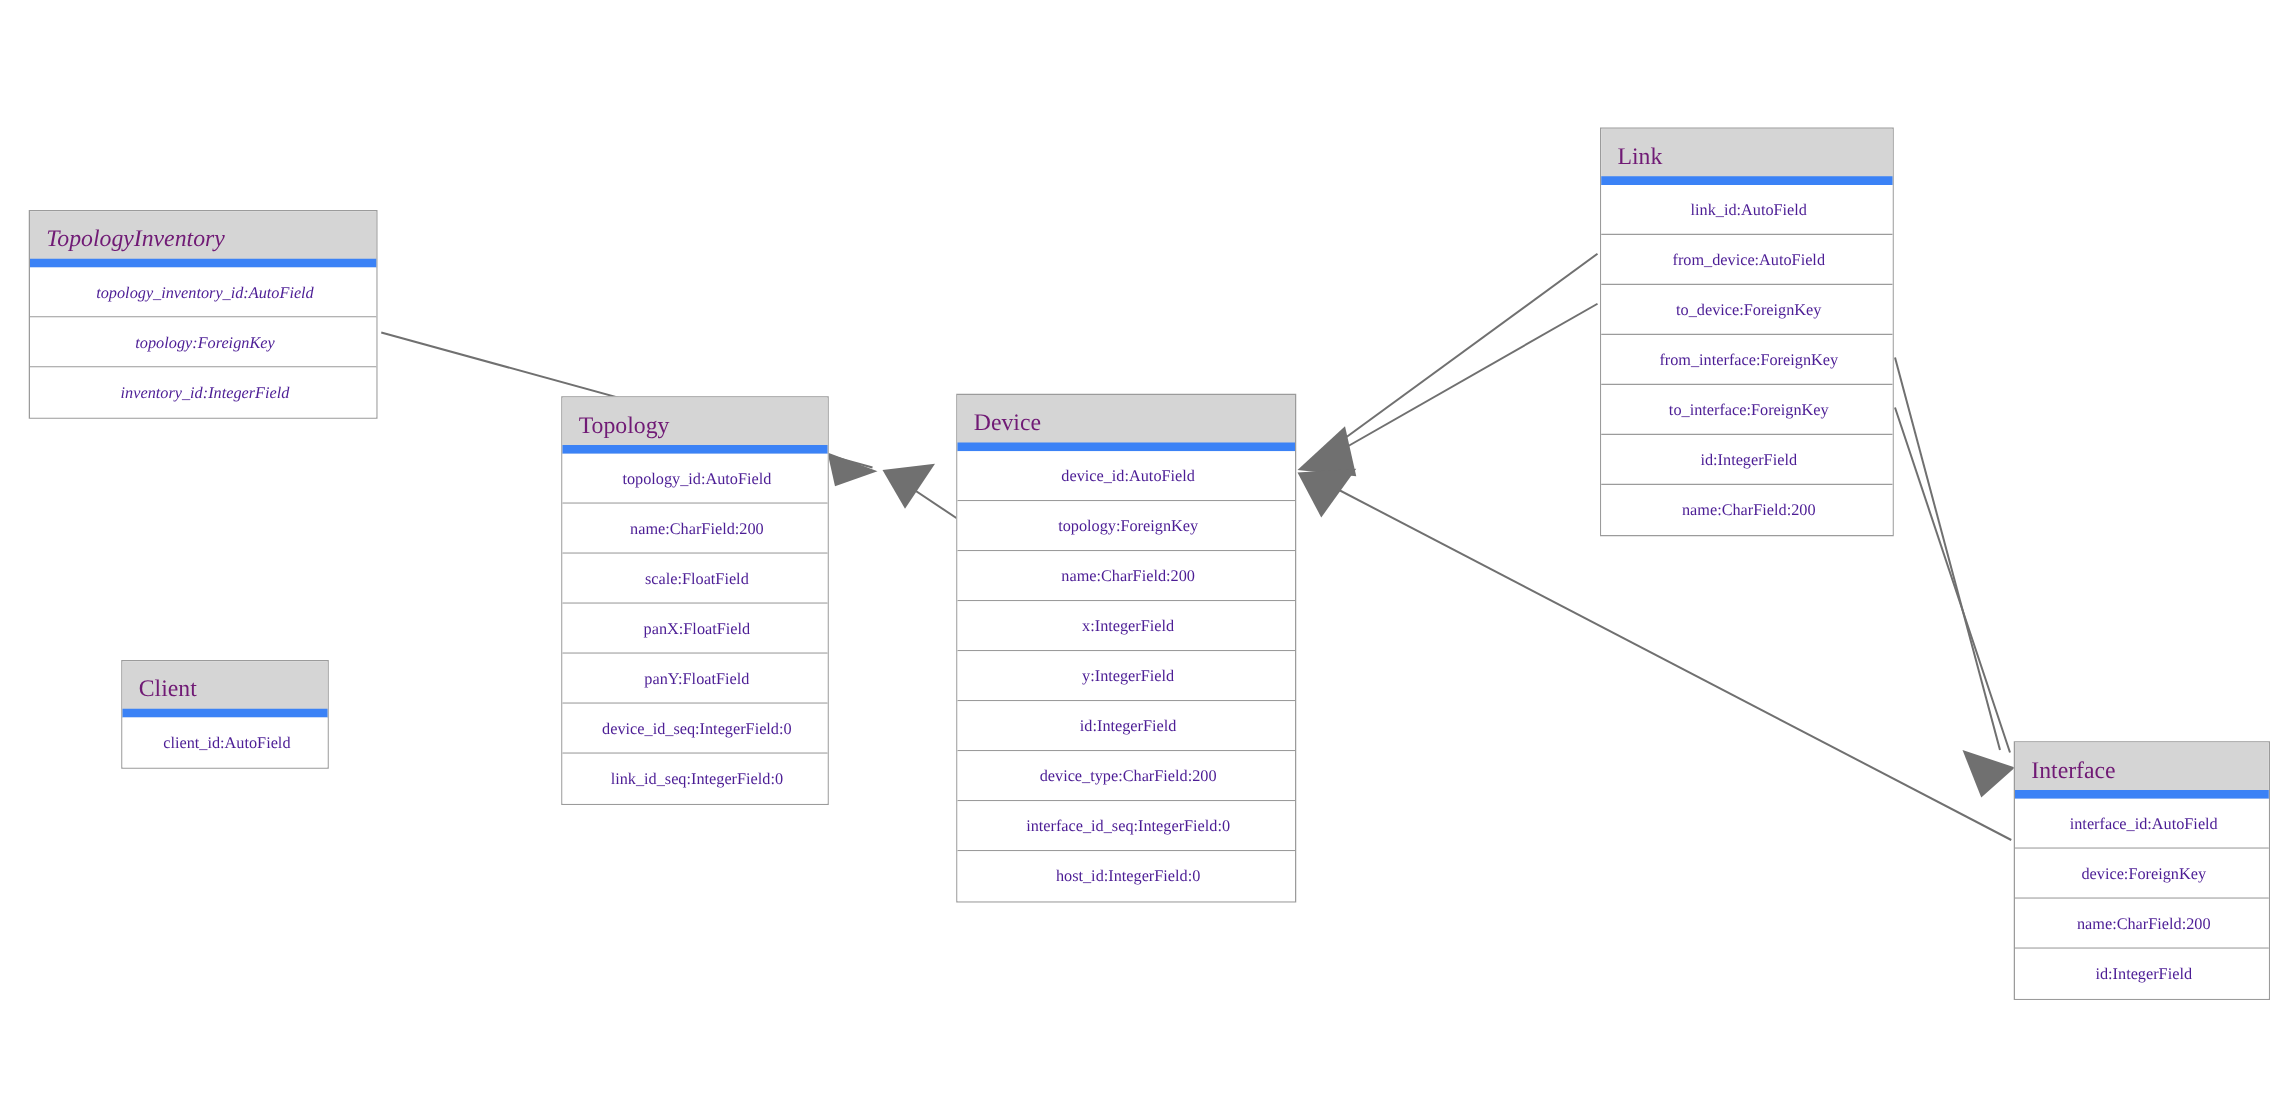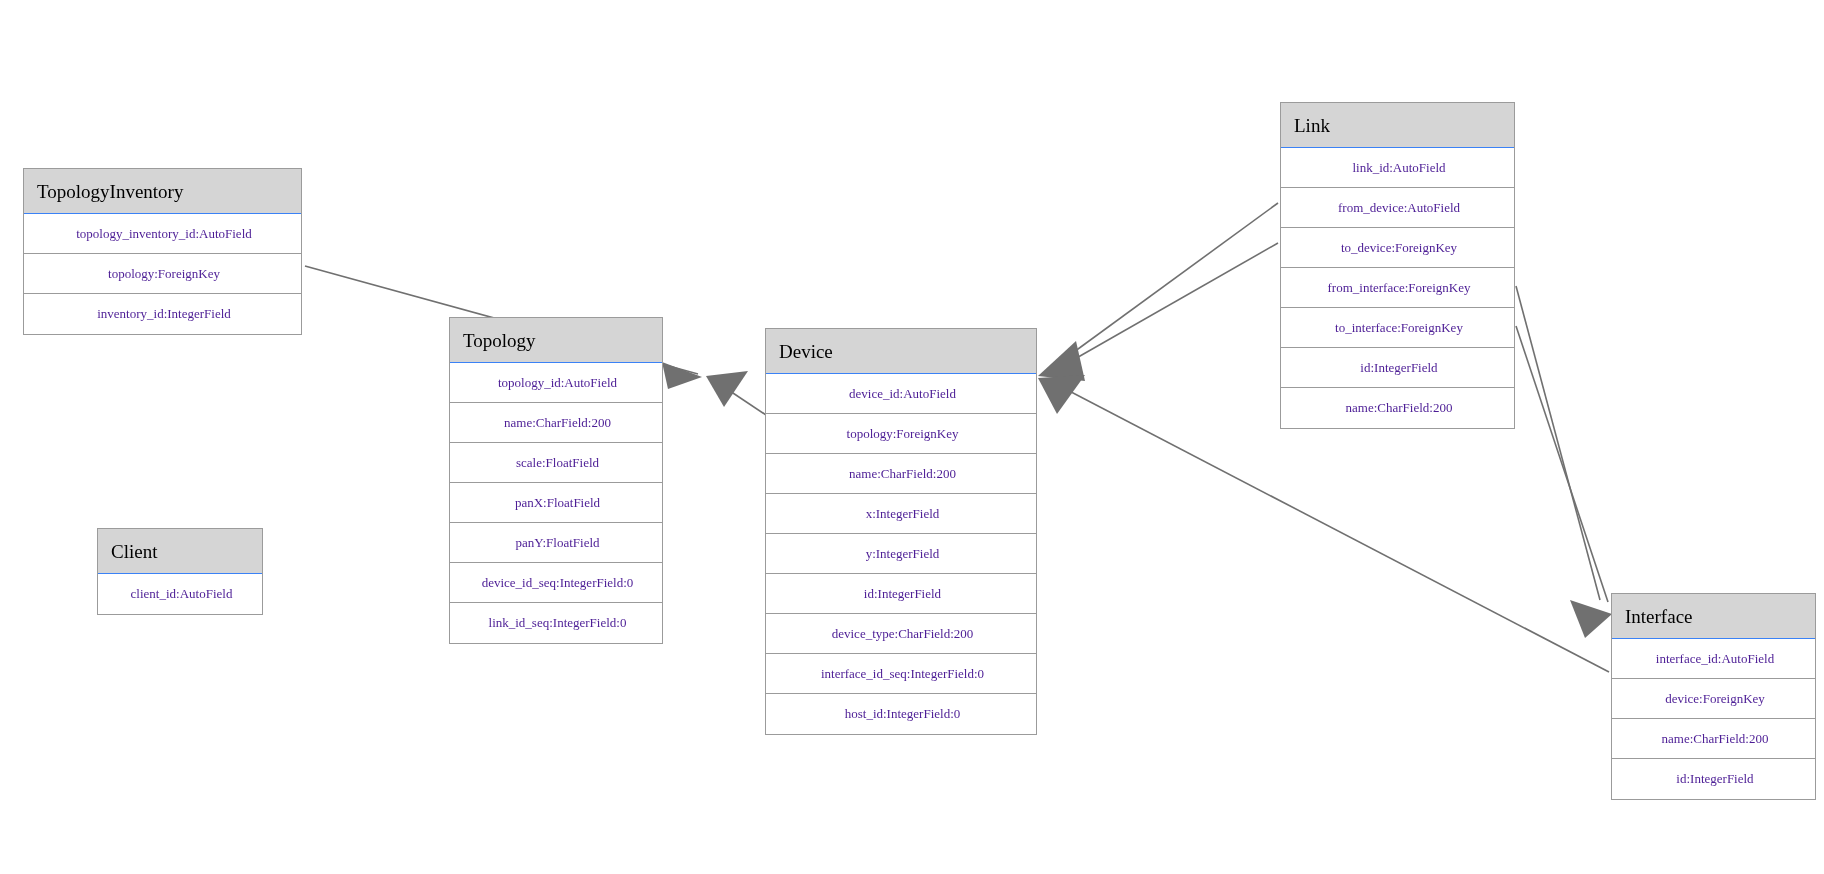--- a/index.html
+++ b/index.html
@@ -16,22 +16,22 @@
   .entity{
     position:absolute;
     box-sizing:border-box;
     border:1px solid #9b9b9b;
     background:#ffffff;
     z-index:2;
   }
   .entity .ent-header{
     box-sizing:border-box;
     background:#d5d5d5;
-    border-bottom:1px solid #3b82f6;
-    color:#000000;
+    border-bottom:7px solid #3b82f6;
+    color:#701a75;
     font-size:19px;
     line-height:45px;
     height:45px;
     padding:0 0 0 13px;
     white-space:nowrap;
     overflow:hidden;
   }
   .entity .ent-row{
     box-sizing:border-box;
     border-bottom:1px solid #9b9b9b;
@@ -88,41 +88,41 @@
     <g>
       <line x1="1516" y1="326" x2="1608" y2="602" stroke="#707070" stroke-width="1.6"></line>
     </g>
 
     <g>
       <polygon points="1612,614 1570,600 1585,638" fill="#707070"></polygon>
     </g>
   </svg>
 
   <div id="entities">
-      <div class="entity" style="left: 23px; top: 168px; width: 279px;">
+      <div class="entity" style="left: 23px; top: 168px; width: 279px; font-style: italic;">
         <div class="ent-header">TopologyInventory</div>
         <div class="ent-row">topology_inventory_id:AutoField</div>
         <div class="ent-row">topology:ForeignKey</div>
         <div class="ent-row">inventory_id:IntegerField</div>
       </div>
       <div class="entity" style="left: 79px; top: 528px; width: 166px; margin-left: 18px;">
         <div class="ent-header">Client</div>
         <div class="ent-row">client_id:AutoField</div>
       </div>
       <div class="entity" style="left: 449px; top: 317px; width: 214px;">
         <div class="ent-header">Topology</div>
         <div class="ent-row">topology_id:AutoField</div>
         <div class="ent-row">name:CharField:200</div>
         <div class="ent-row">scale:FloatField</div>
         <div class="ent-row">panX:FloatField</div>
         <div class="ent-row">panY:FloatField</div>
         <div class="ent-row">device_id_seq:IntegerField:0</div>
         <div class="ent-row">link_id_seq:IntegerField:0</div>
       </div>
-      <div class="entity" style="left: 765px; top: 315px; width: 272px; margin-top: 13px;">
+      <div class="entity" style="left: 765px; top: 315px; width: 272px;">
         <div class="ent-header">Device</div>
         <div class="ent-row">device_id:AutoField</div>
         <div class="ent-row">topology:ForeignKey</div>
         <div class="ent-row">name:CharField:200</div>
         <div class="ent-row">x:IntegerField</div>
         <div class="ent-row">y:IntegerField</div>
         <div class="ent-row">id:IntegerField</div>
         <div class="ent-row">device_type:CharField:200</div>
         <div class="ent-row">interface_id_seq:IntegerField:0</div>
         <div class="ent-row">host_id:IntegerField:0</div>

